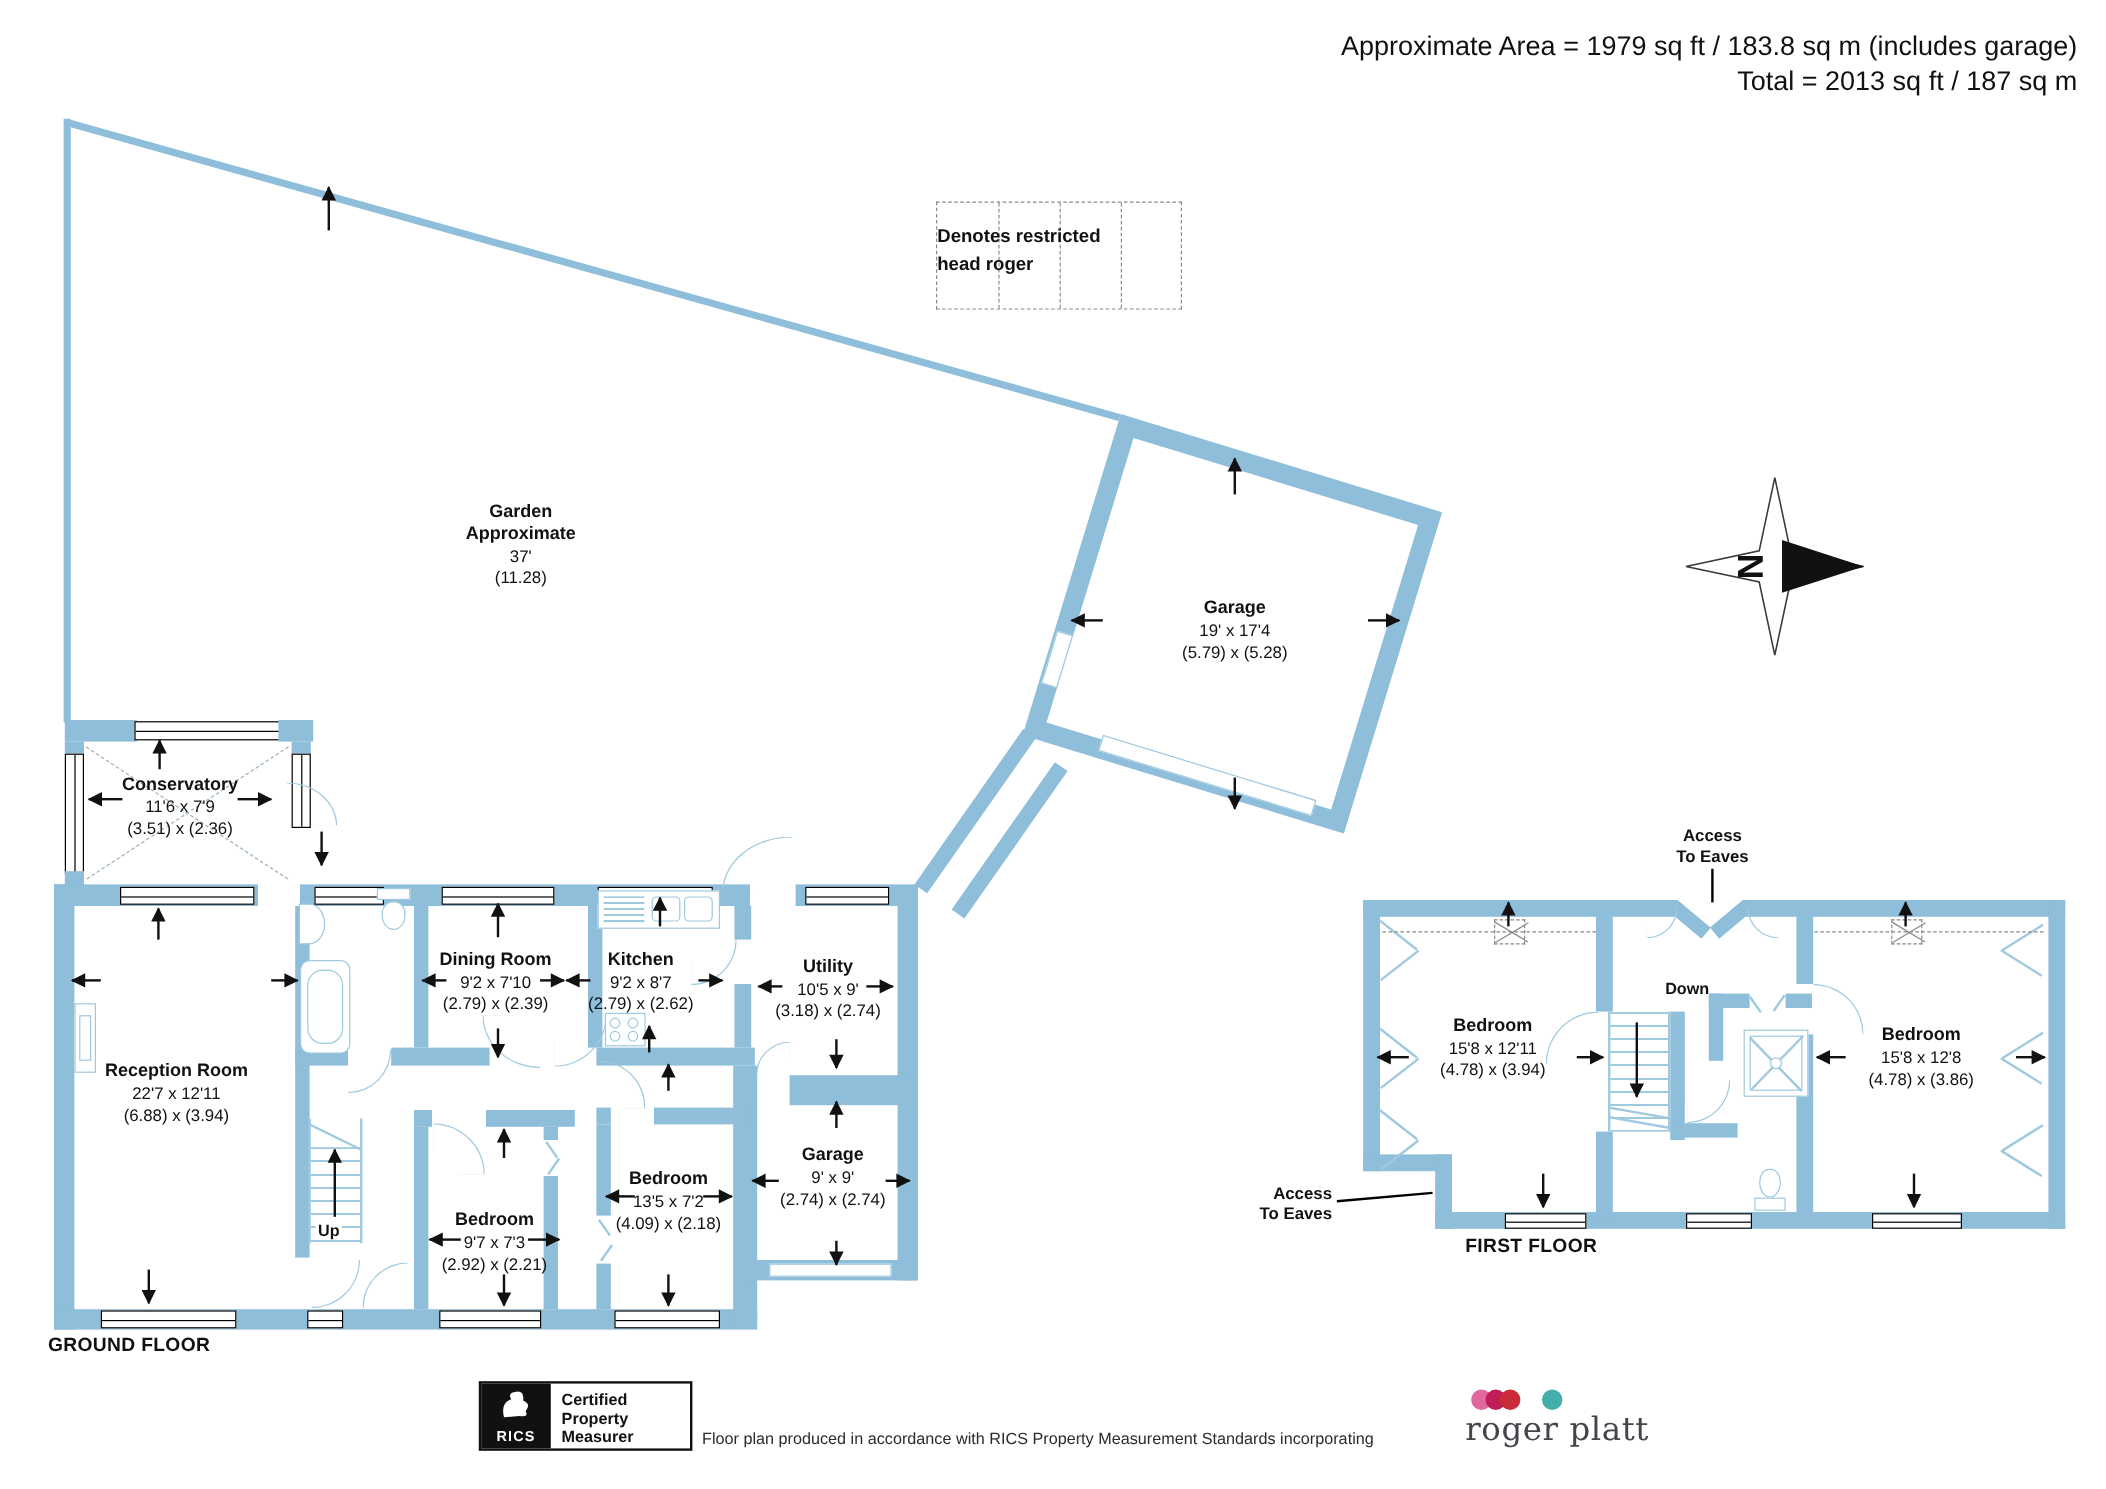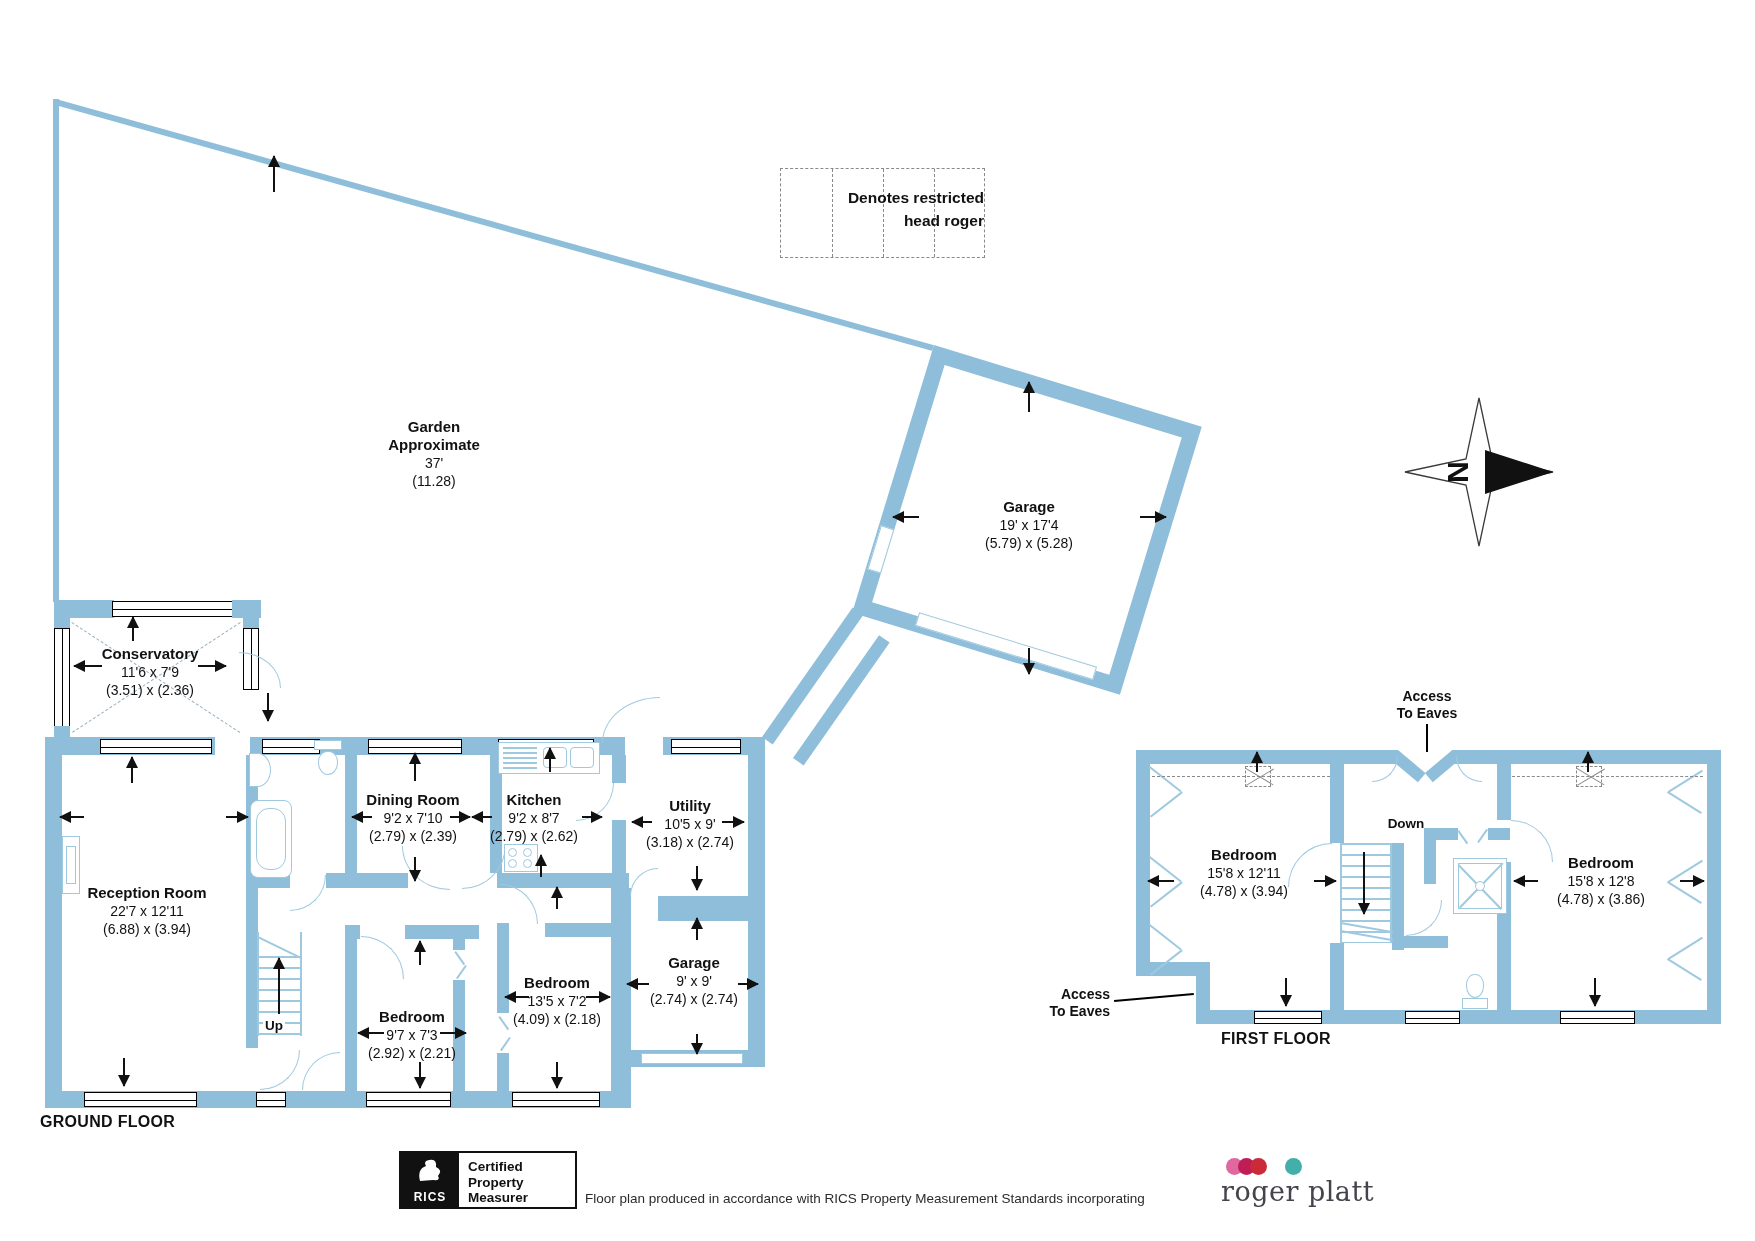--- a/index.html
+++ b/index.html
@@ -39,21 +39,21 @@
   .ah.right::after{content:"";position:absolute;right:-1px;top:-5px;border:6px solid transparent;border-right:none;border-left:12px solid #111;}
   .lbl{position:absolute;transform:translateX(-50%);text-align:center;white-space:nowrap;line-height:18px;}
   .rn{font-weight:bold;font-size:15px;}
   .rd{font-size:14px;}
   .floor-cap{position:absolute;font-weight:bold;font-size:16px;letter-spacing:.3px;}
   .title-block{position:absolute;top:24px;right:24px;text-align:right;}
   .title-block h1{margin:0 0 16px 0;font-size:34px;line-height:38px;font-weight:bold;}
   .title-block .sub{font-size:22.5px;line-height:29px;}
   .title-block .note{font-size:15.5px;margin-top:10px;}
   .legend{position:absolute;left:780px;top:168px;width:205px;height:90px;border:1.6px dashed #8a8a8a;box-sizing:border-box;}
-  .legend-text{position:absolute;left:0;right:0;top:17px;text-align:right;font-weight:bold;font-size:15.5px;line-height:23px;}
+  .legend-text{position:absolute;left:0;right:0;top:17px;text-align:left;font-weight:bold;font-size:15.5px;line-height:23px;}
   .stairs{position:absolute;border-left:2px solid var(--fix);border-right:2px solid var(--fix);box-sizing:border-box;}
   .treads{position:absolute;left:0;right:0;background:repeating-linear-gradient(to bottom,var(--fix) 0 1.6px,transparent 1.6px 11px);}
   .gout{position:absolute;left:934px;top:345px;width:280px;height:280px;border:16px solid var(--wall);box-sizing:border-box;transform:rotate(17deg);transform-origin:0 0;background:#fff;}
   .eaves-lbl{font-weight:bold;font-size:14px;line-height:17px;}
   .up-lbl{position:absolute;font-weight:bold;font-size:13.5px;background:#fff;padding:0 2px;}
   .down-lbl{position:absolute;transform:translateX(-50%);font-weight:bold;font-size:13.5px;margin-left:40px;}
   .rics{position:absolute;left:399px;top:1151px;width:178px;height:58px;border:2px solid #111;box-sizing:border-box;display:flex;background:#fff;}
   .rics-black{width:58px;background:#111;position:relative;flex:none;}
   .rics-org{position:absolute;bottom:3px;left:0;right:0;text-align:center;color:#fff;font-weight:bold;font-size:12px;letter-spacing:1px;}
   .rics-txt{padding:6px 0 0 9px;font-weight:bold;font-size:13.5px;line-height:15.5px;color:#111;}
@@ -62,20 +62,22 @@
   .brand .dot{position:absolute;width:17px;height:17px;border-radius:50%;top:6px;}
   .brand-name{position:absolute;top:24px;left:0;font-family:"DejaVu Serif", serif;font-size:27px;color:#44444C;letter-spacing:.5px;}
   svg{position:absolute;}
 </style>
 </head>
 <body>
 
 <div id="plan">
 
   <div class="title-block">
+    <div class="sub">Approximate Area = 1979 sq ft / 183.8 sq m (includes garage)</div>
+    <div class="sub">Total = 2013 sq ft / 187 sq m</div>
   </div>
 
   <div class="legend">
     <div class="dash-v" style="left:51px"></div>
     <div class="dash-v" style="left:102px"></div>
     <div class="dash-v" style="left:153px"></div>
     <div class="legend-text">
       <div>Denotes restricted</div>
       <div>head roger</div>
     </div>

